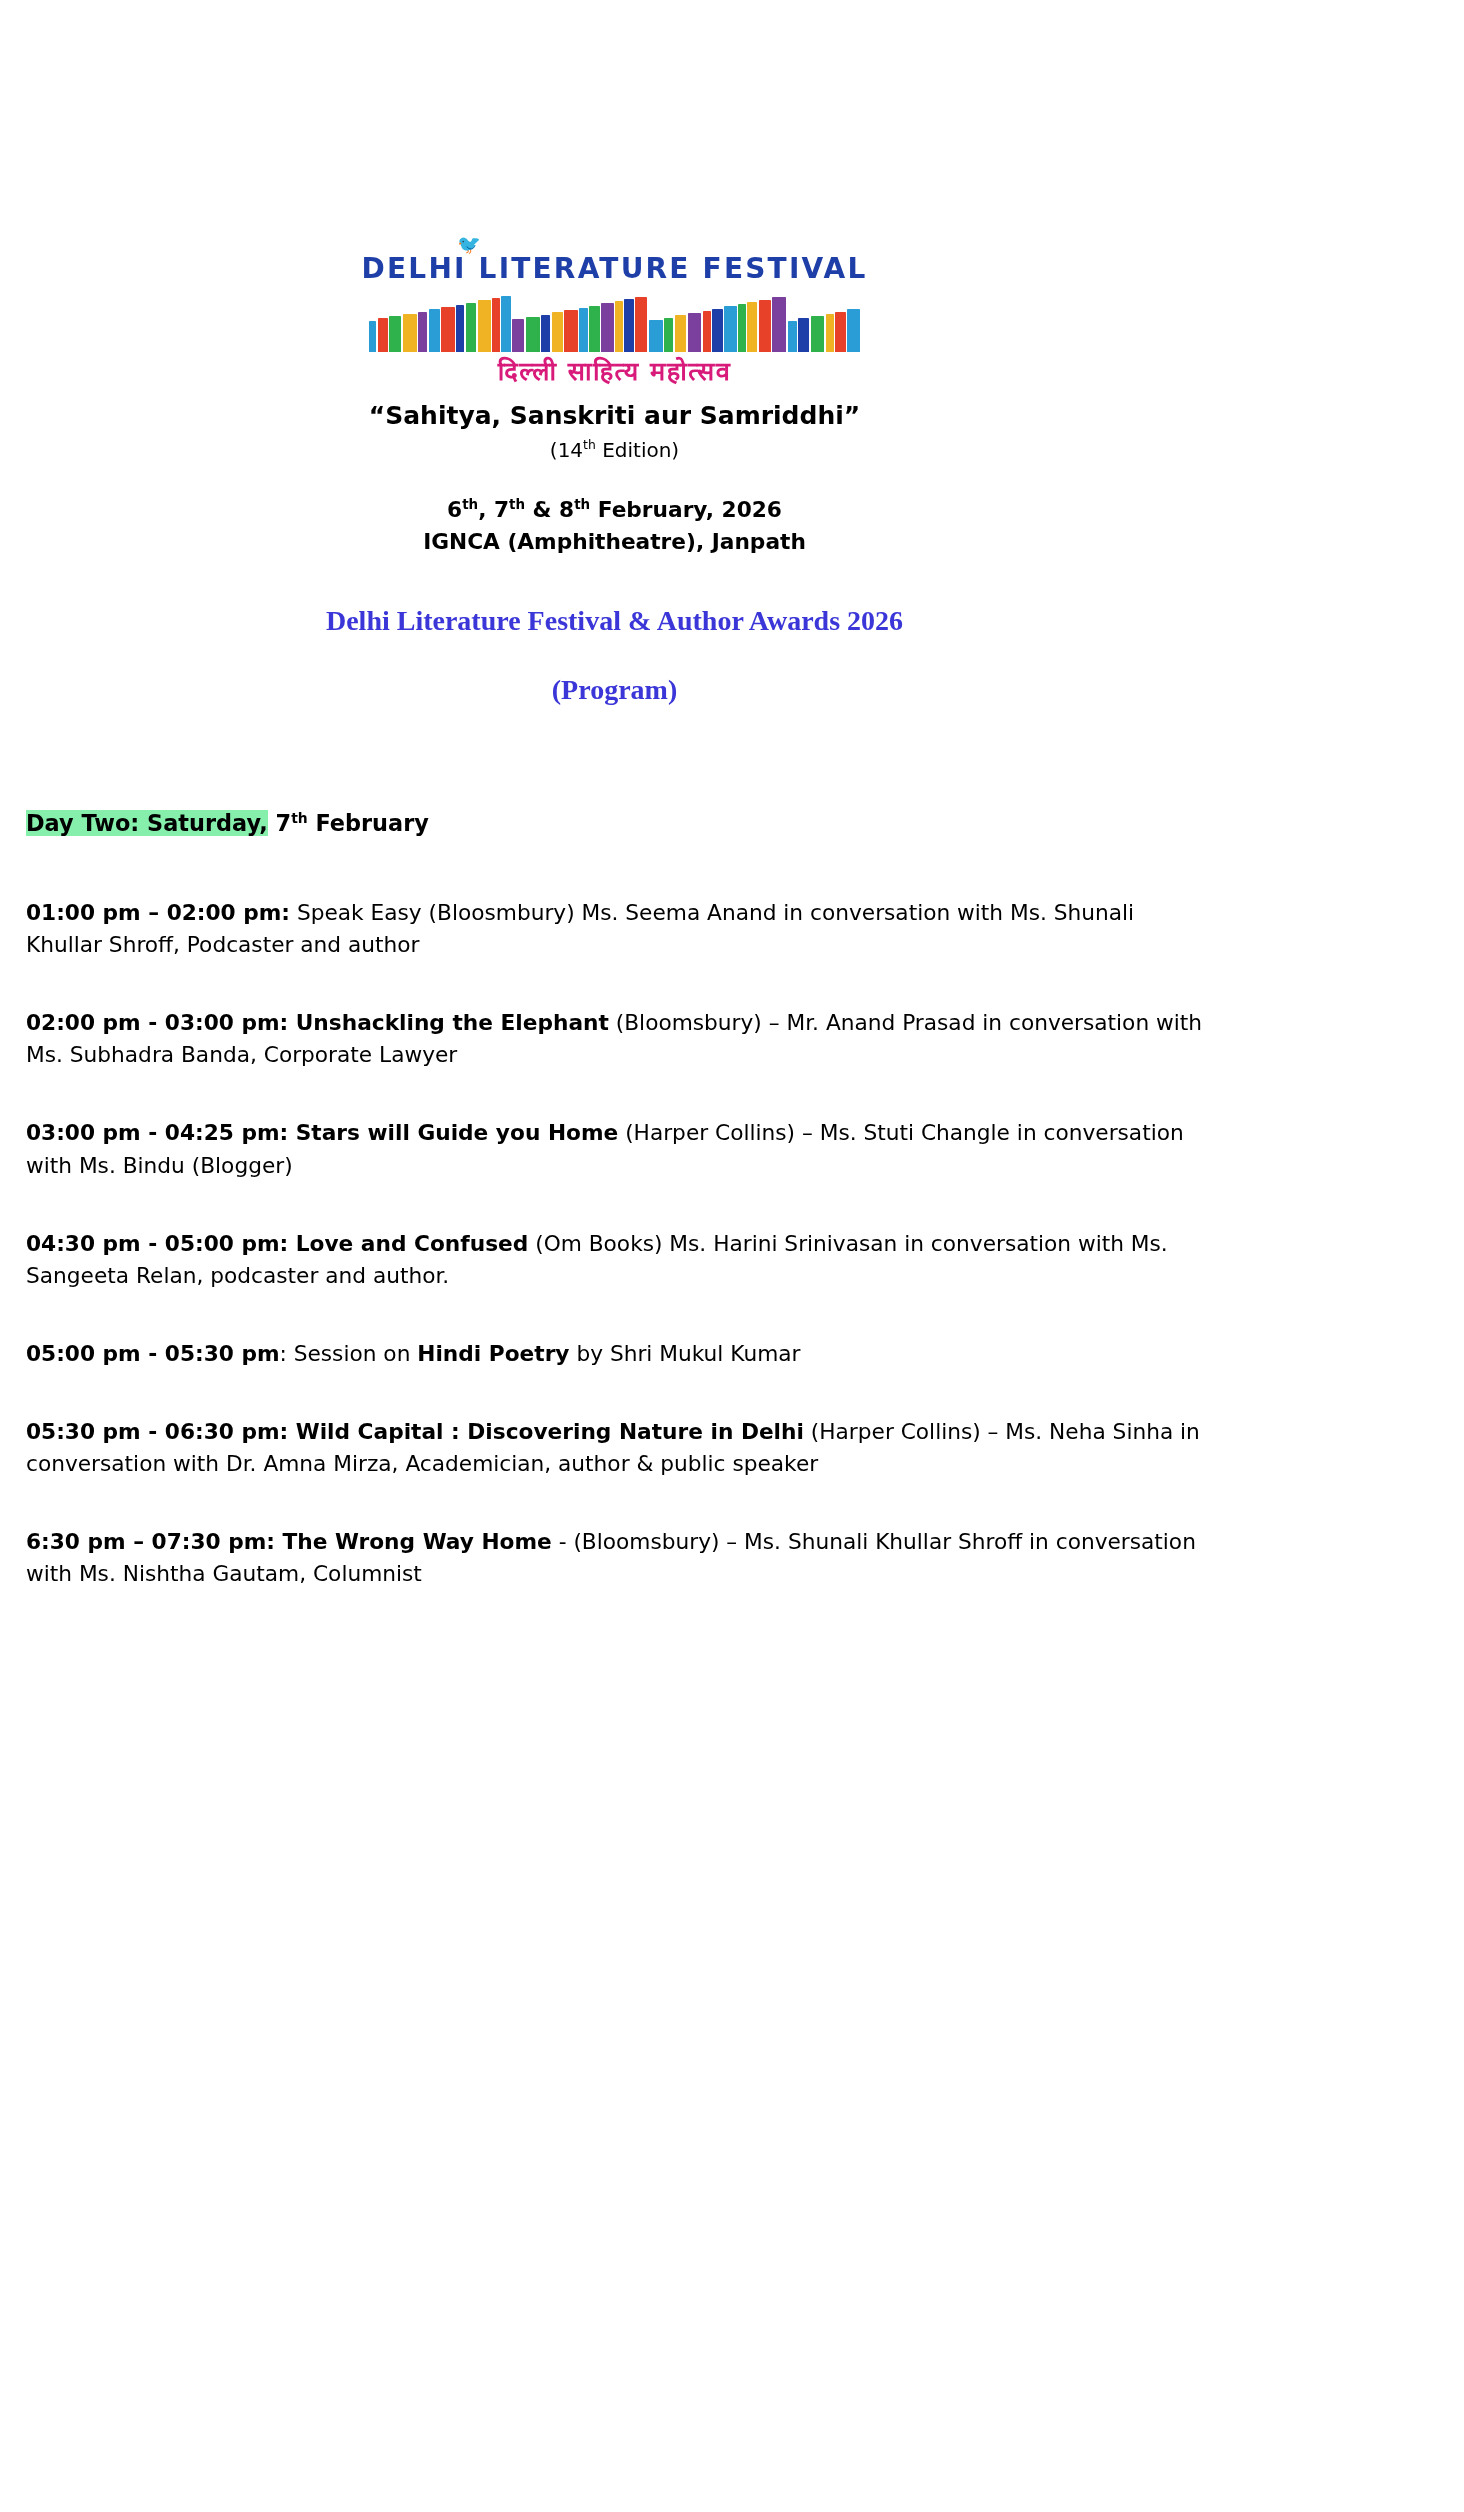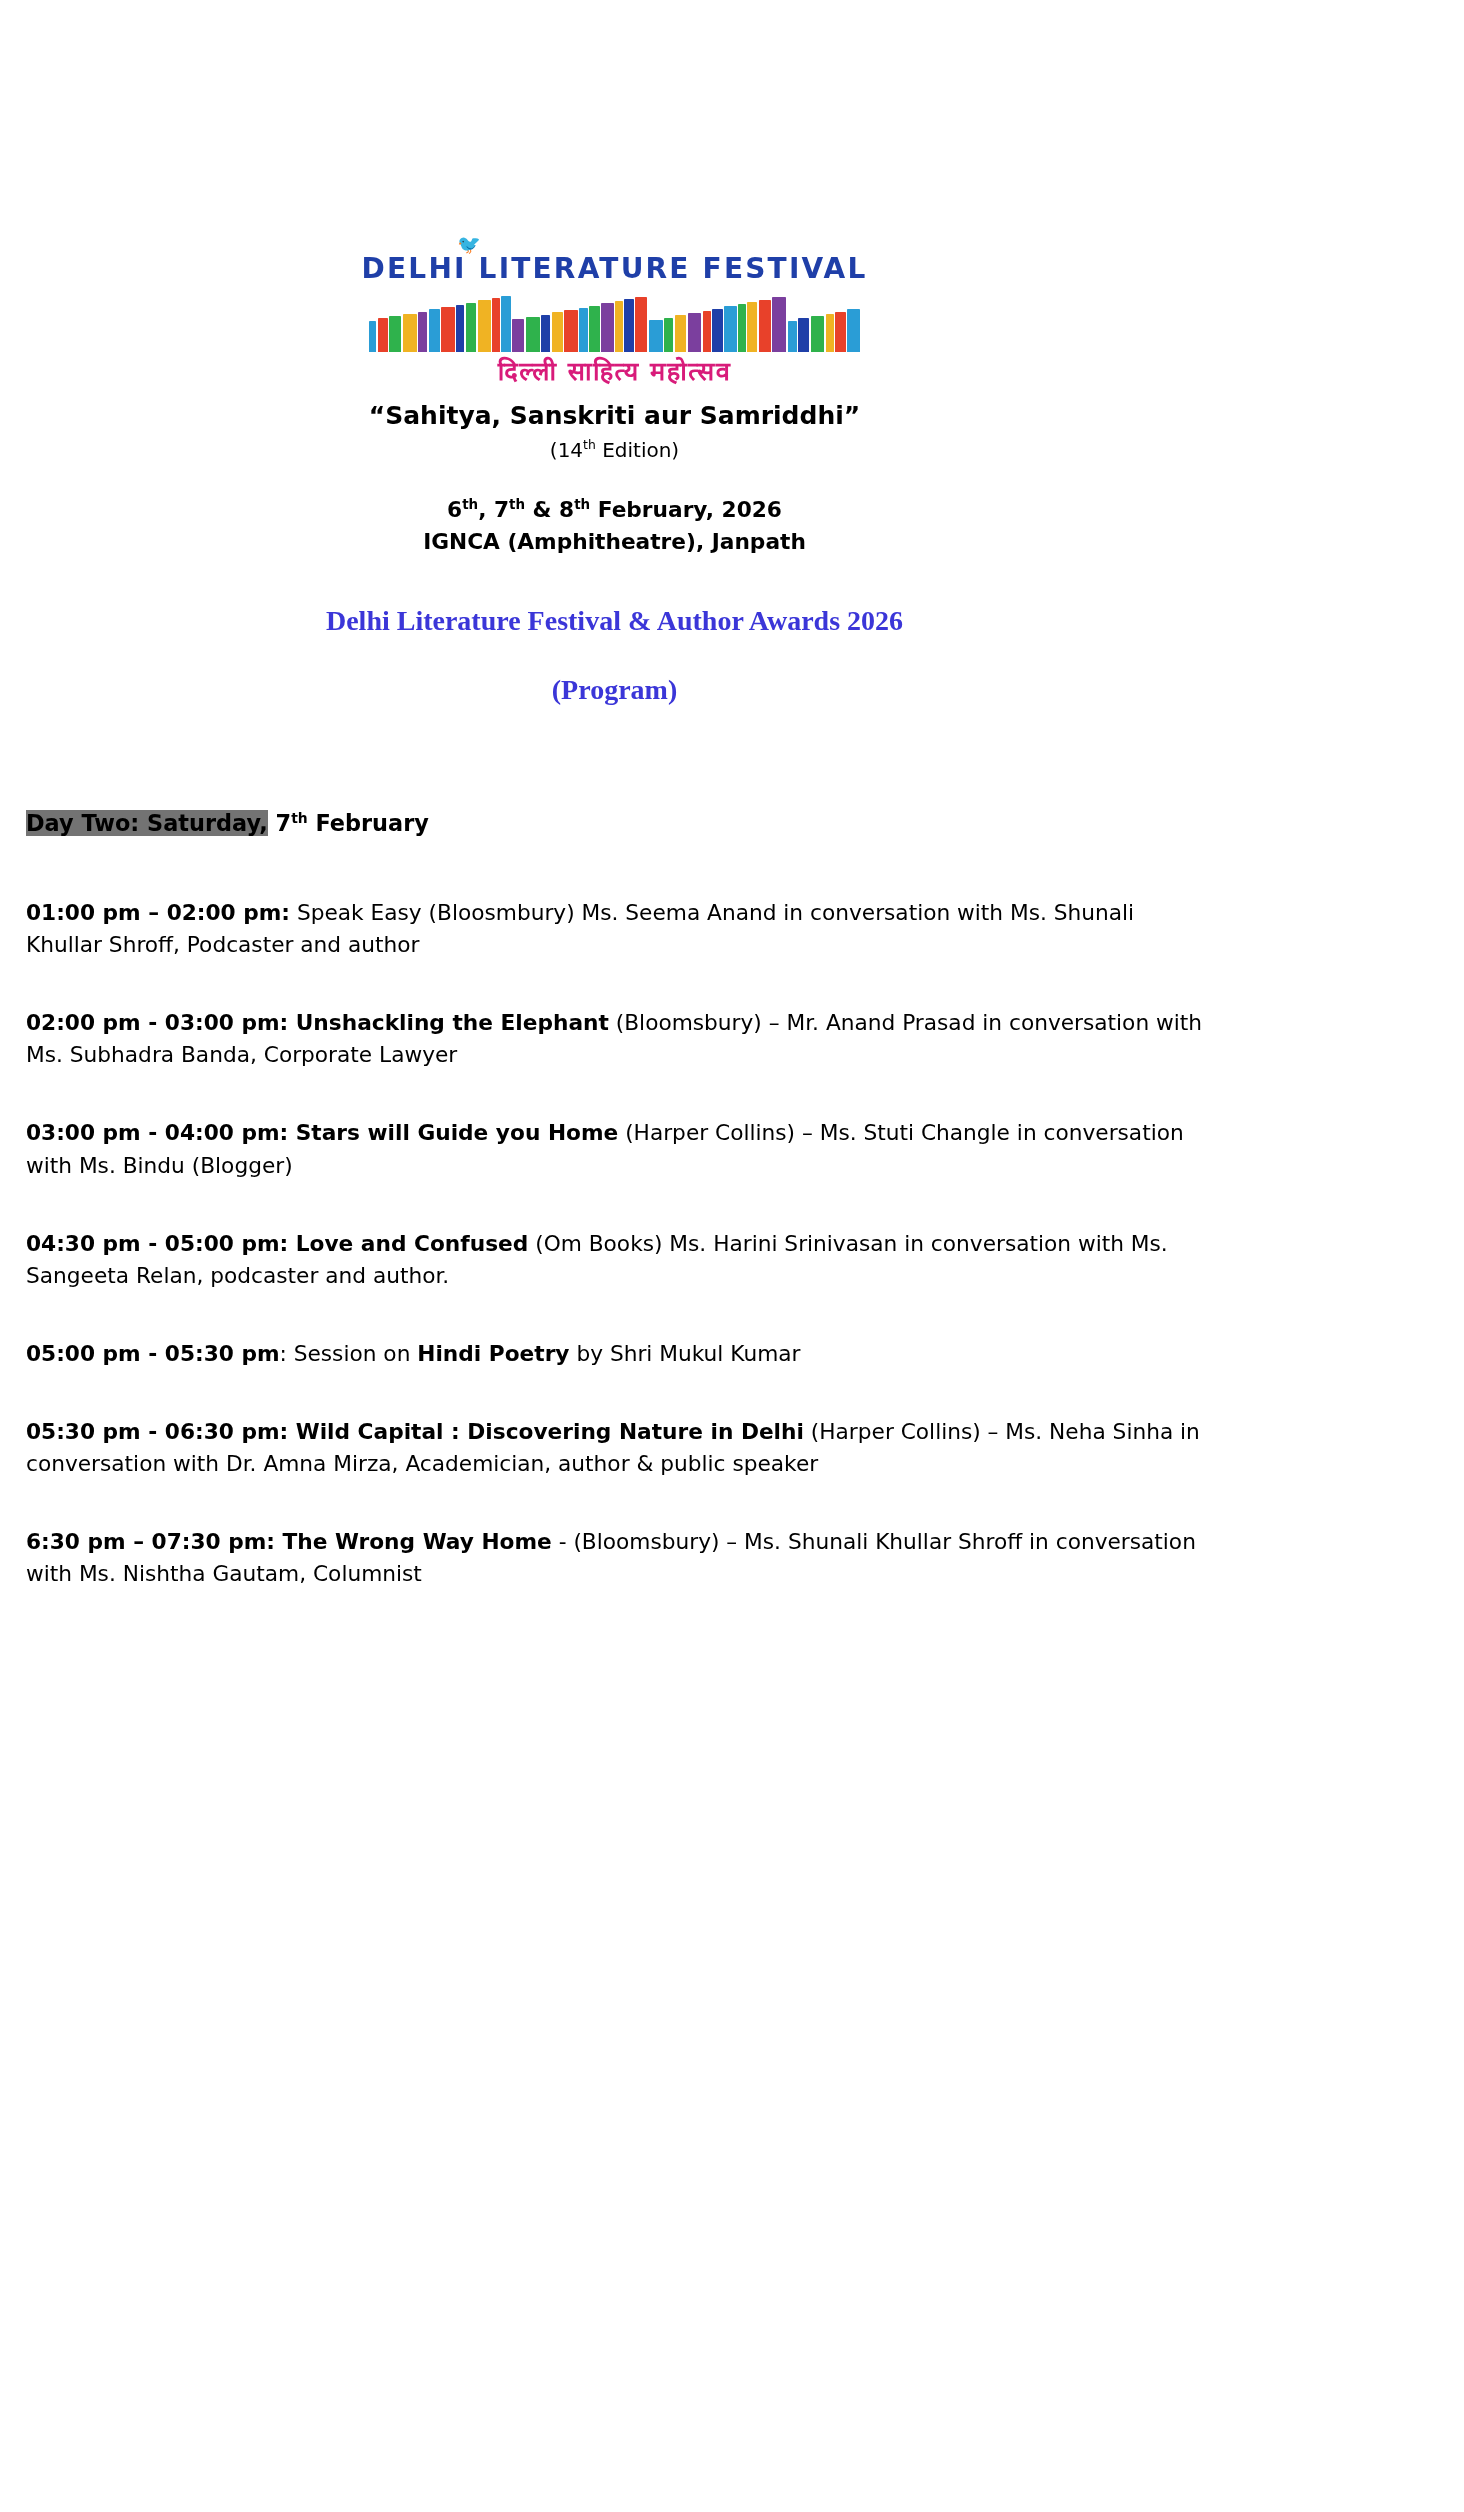--- a/index.html
+++ b/index.html
@@ -134,21 +134,21 @@
 
   
   .day-heading {
     margin-top: 97px;
     font-family: "DejaVu Sans", sans-serif;
     font-weight: bold;
     font-size: 22.4px;
     line-height: 1.4;
   }
   .day-heading .hl {
-    background: #737373;
+    background: #86efac;
   }
 
   
   .sessions {
     margin-top: 58px;
   }
   .session {
     font-family: "DejaVu Sans", sans-serif;
     font-size: 21.7px;
     line-height: 1.48;
@@ -230,21 +230,21 @@
     <div class="awards-title">Delhi Literature Festival &amp; Author Awards 2026</div>
     <div class="program-title">(Program)</div>
 
     <div class="day-heading">
       <span class="hl">Day Two: Saturday,</span><span> 7<sup>th</sup> February</span>
     </div>
 
     <div class="sessions">
         <div class="session"><b>01:00 pm – 02:00 pm:</b> Speak Easy (Bloosmbury) Ms. Seema Anand in conversation with Ms. Shunali Khullar Shroff, Podcaster and author</div>
         <div class="session"><b>02:00 pm - 03:00 pm: Unshackling the Elephant</b> (Bloomsbury) – Mr. Anand Prasad in conversation with Ms. Subhadra Banda, Corporate Lawyer</div>
-        <div class="session"><b>03:00 pm - 04:00 pm: Stars will Guide you Home</b> (Harper Collins) – Ms. Stuti Changle in conversation with Ms. Bindu (Blogger)</div>
+        <div class="session"><b>03:00 pm - 04:25 pm: Stars will Guide you Home</b> (Harper Collins) – Ms. Stuti Changle in conversation with Ms. Bindu (Blogger)</div>
         <div class="session"><b>04:30 pm - 05:00 pm: Love and Confused</b> (Om Books) Ms. Harini Srinivasan in conversation with Ms. Sangeeta Relan, podcaster and author.</div>
         <div class="session"><b>05:00 pm - 05:30 pm</b>: Session on <b>Hindi Poetry</b> by Shri Mukul Kumar</div>
         <div class="session"><b>05:30 pm - 06:30 pm: Wild Capital : Discovering Nature in Delhi</b>  (Harper Collins) – Ms. Neha Sinha in conversation with Dr. Amna Mirza, Academician, author &amp; public speaker</div>
         <div class="session"><b>6:30 pm – 07:30 pm:  The Wrong Way Home</b> - (Bloomsbury) – Ms. Shunali Khullar Shroff in conversation with Ms. Nishtha Gautam, Columnist</div>
       </div>
 
   </div>
 </div>
 
 

